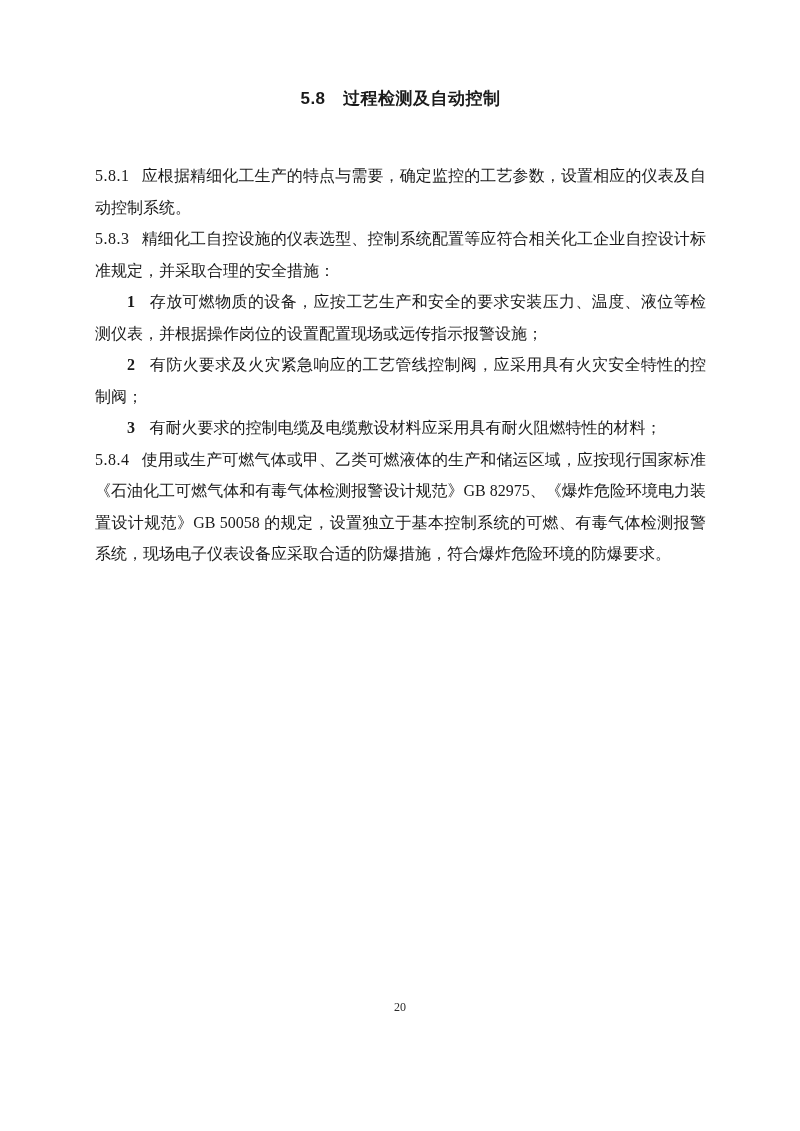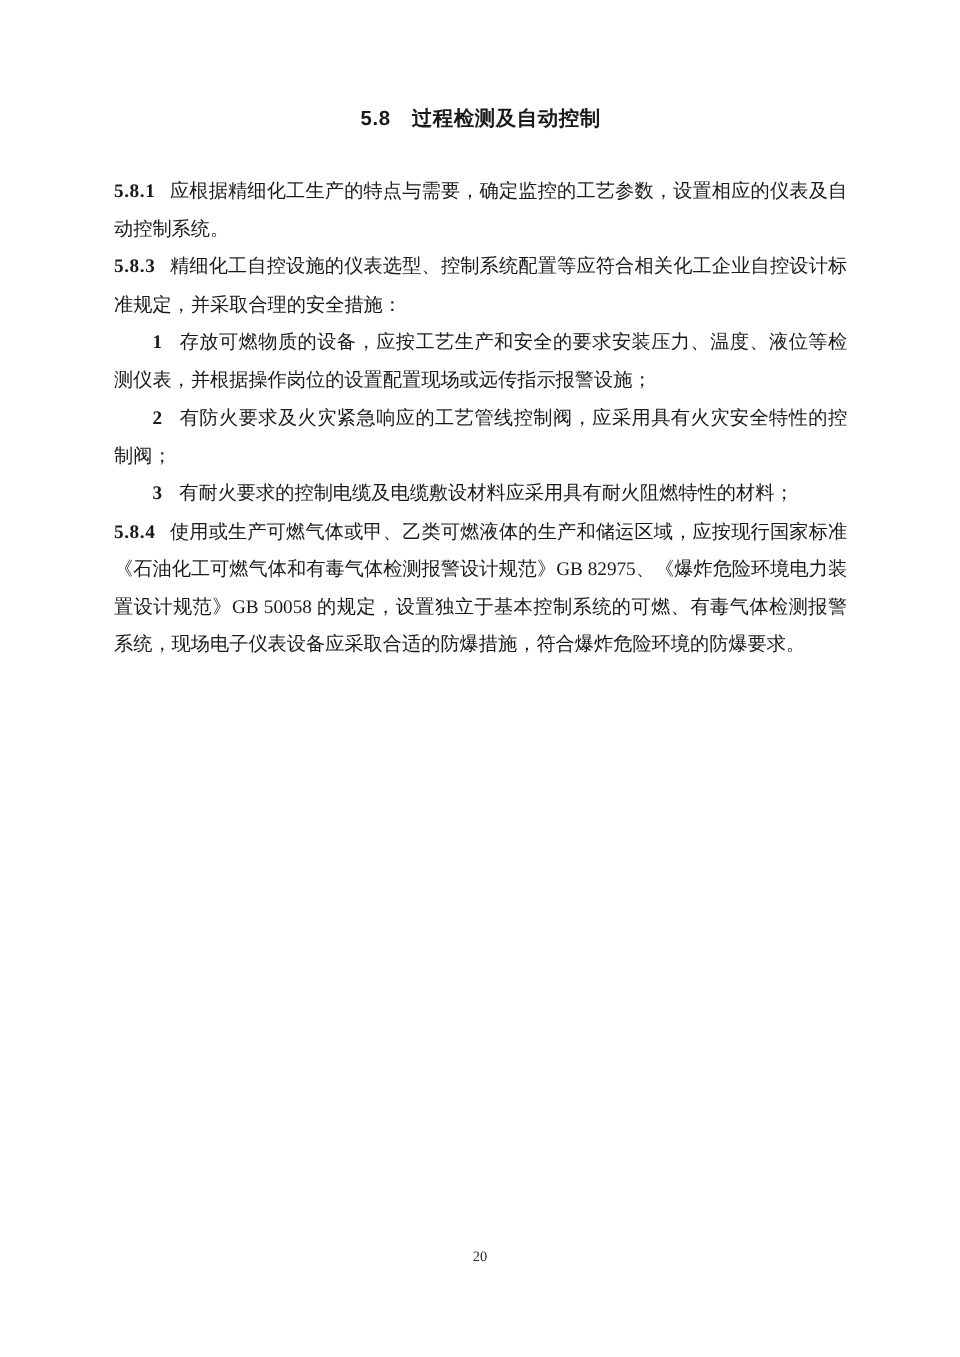--- a/index.html
+++ b/index.html
@@ -17,45 +17,45 @@
   .content {
     padding: 86px 94px 0 95px;
   }
   .heading {
     font-family: "Liberation Sans", "DejaVu Sans", sans-serif;
     font-size: 17px;
     font-weight: bold;
     text-align: center;
     letter-spacing: 0.5px;
     line-height: 26px;
-    margin-bottom: 32px;
+    margin-bottom: 48px;
   }
   .para {
     font-size: 16px;
     line-height: 31.5px;
     text-align: justify;
     text-justify: inter-ideograph;
   }
   .clause-num {
-    font-weight: bold;
+    font-weight: normal;
     margin-right: 0.75em;
     letter-spacing: 0.5px;
   }
   .list-item {
     text-indent: 2em;
   }
   .item-num {
     font-weight: bold;
     margin-right: 0.9em;
   }
   .page-footer {
     position: absolute;
     left: 0;
     right: 0;
-    top: 1040px;
+    top: 1000px;
     text-align: center;
     font-size: 12px;
     color: #2a2a2a;
     font-family: "Liberation Serif", "DejaVu Serif", serif;
   }
 </style>
 </head>
 <body>
 
 <div class="page">

